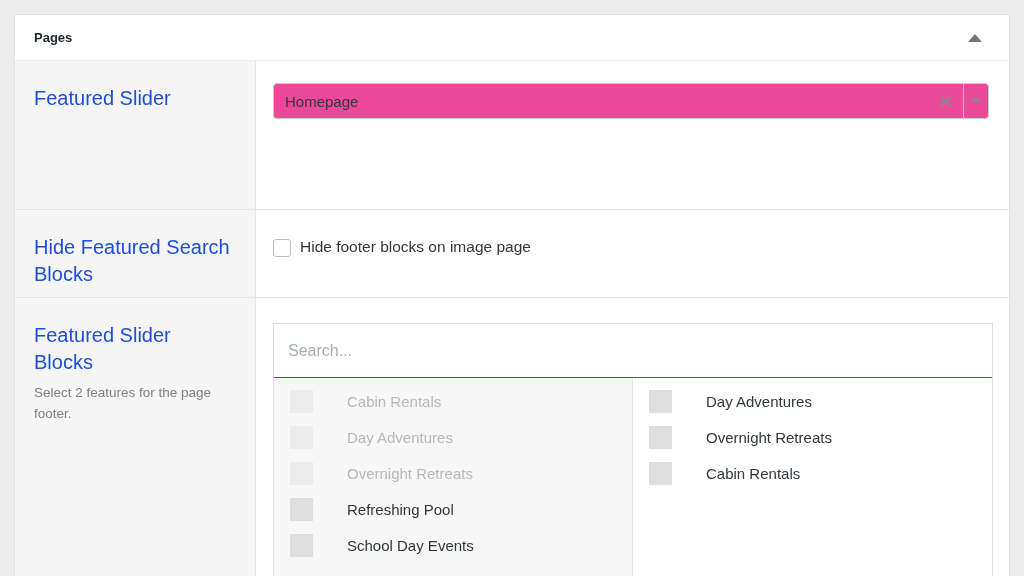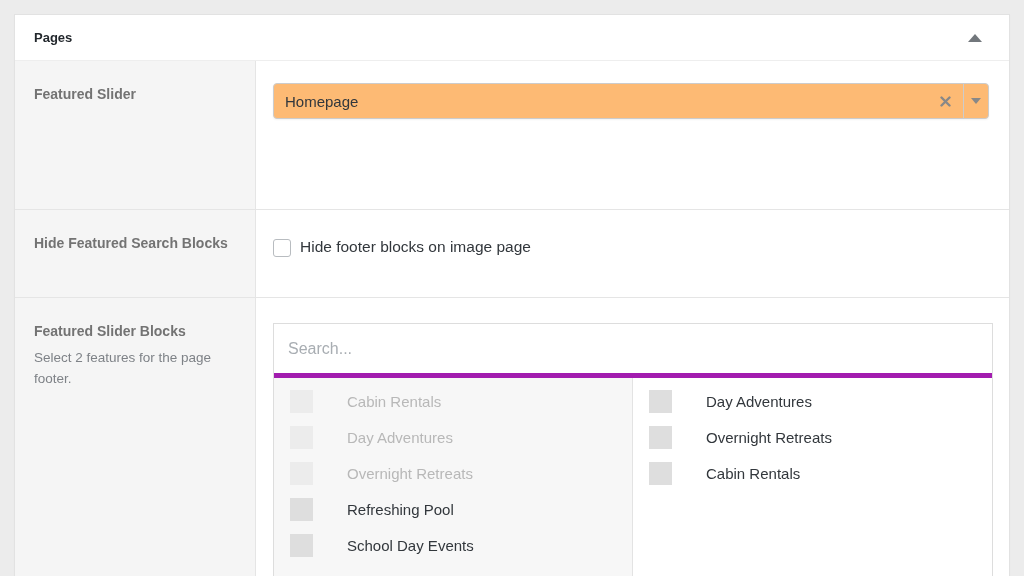--- a/index.html
+++ b/index.html
@@ -30,29 +30,29 @@
     border-left:7px solid transparent; border-right:7px solid transparent;
     border-bottom:8px solid #72777c;
   }
   .row { display:flex; border-bottom:1px solid #e5e5e5; }
   .row:last-child { border-bottom:none; flex:1; }
   .row-label {
     width:241px; flex:0 0 241px; background:#f5f5f5;
     border-right:1px solid #e5e5e5;
     padding:24px 20px 20px 19px;
   }
-  .row-label h3 { font-size:14px; font-weight:bold; color:#737373; line-height:1.35; margin-bottom:7px; }
+  .row-label h3 { font-size:20px; font-weight:normal; color:#1d4ed8; line-height:1.35; margin-bottom:7px; }
   .row-label p { font-size:13.5px; color:#7e8287; line-height:1.55; }
   .row-content { flex:1; }
 
   
   .row-slider { height:149px; flex:0 0 149px; }
   .row-slider .row-content { padding:22px 20px 0 17px; }
   .select2 {
-    height:36px; border:1px solid #ccc; border-radius:4px; background:#fdba74;
+    height:36px; border:1px solid #ccc; border-radius:4px; background:#ec4899;
     box-shadow:0 1px 2px rgba(0,0,0,.05);
     display:flex; align-items:center; cursor:pointer;
   }
   .select2-value { flex:1; padding-left:11px; font-size:15px; color:#32373c; }
   .select2-clear { padding:0 12px; display:flex; align-items:center; cursor:pointer; }
   .select2-arrow-seg {
     width:25px; align-self:stretch; border-left:1px solid #ccc;
     display:flex; align-items:center; justify-content:center; cursor:pointer;
   }
   .tri-down {
@@ -66,21 +66,21 @@
   .row-hide .row-content { padding:28px 20px 0 17px; display:flex; align-items:flex-start; }
   .checkbox {
     width:18px; height:18px; border:1px solid #b8bcc0; border-radius:3px;
     background:#fff; margin:1px 9px 0 0; flex:0 0 18px; cursor:pointer;
   }
   .checkbox-label { font-size:15.5px; color:#32373c; cursor:pointer; }
 
   
   .row-blocks .row-content { padding:25px 16px 0 17px; }
   .picker { border:1px solid #ddd; height:300px; display:flex; flex-direction:column; }
-  .picker-search { height:54px; flex:0 0 54px; border-bottom:5px solid #a21caf; display:flex; }
+  .picker-search { height:54px; flex:0 0 54px; border-bottom:1px solid #a21caf; display:flex; }
   .picker-search input {
     width:100%; border:none; outline:none; background:transparent;
     font-family:"Liberation Sans", sans-serif;
     font-size:16px; color:#32373c; padding:0 14px;
   }
   .picker-search input::placeholder { color:#a8adb2; opacity:1; }
   .picker-lists { flex:1; display:flex; overflow:hidden; }
   .col-available {
     width:359px; flex:0 0 359px; background:#f7f7f7;
     border-right:1px solid #e3e3e3; padding-top:5px;

